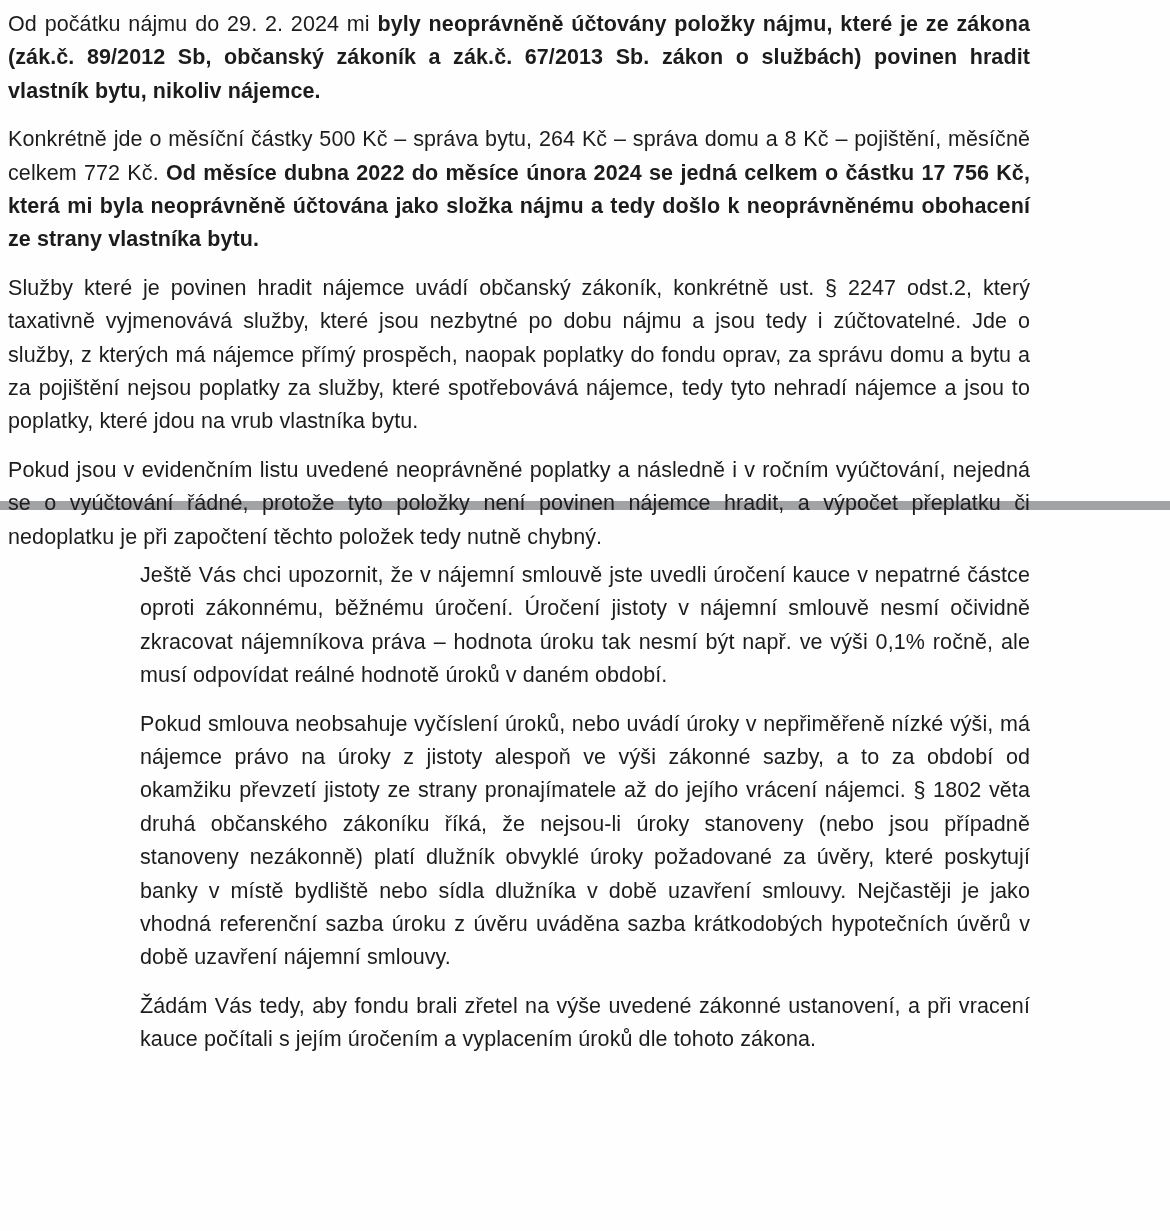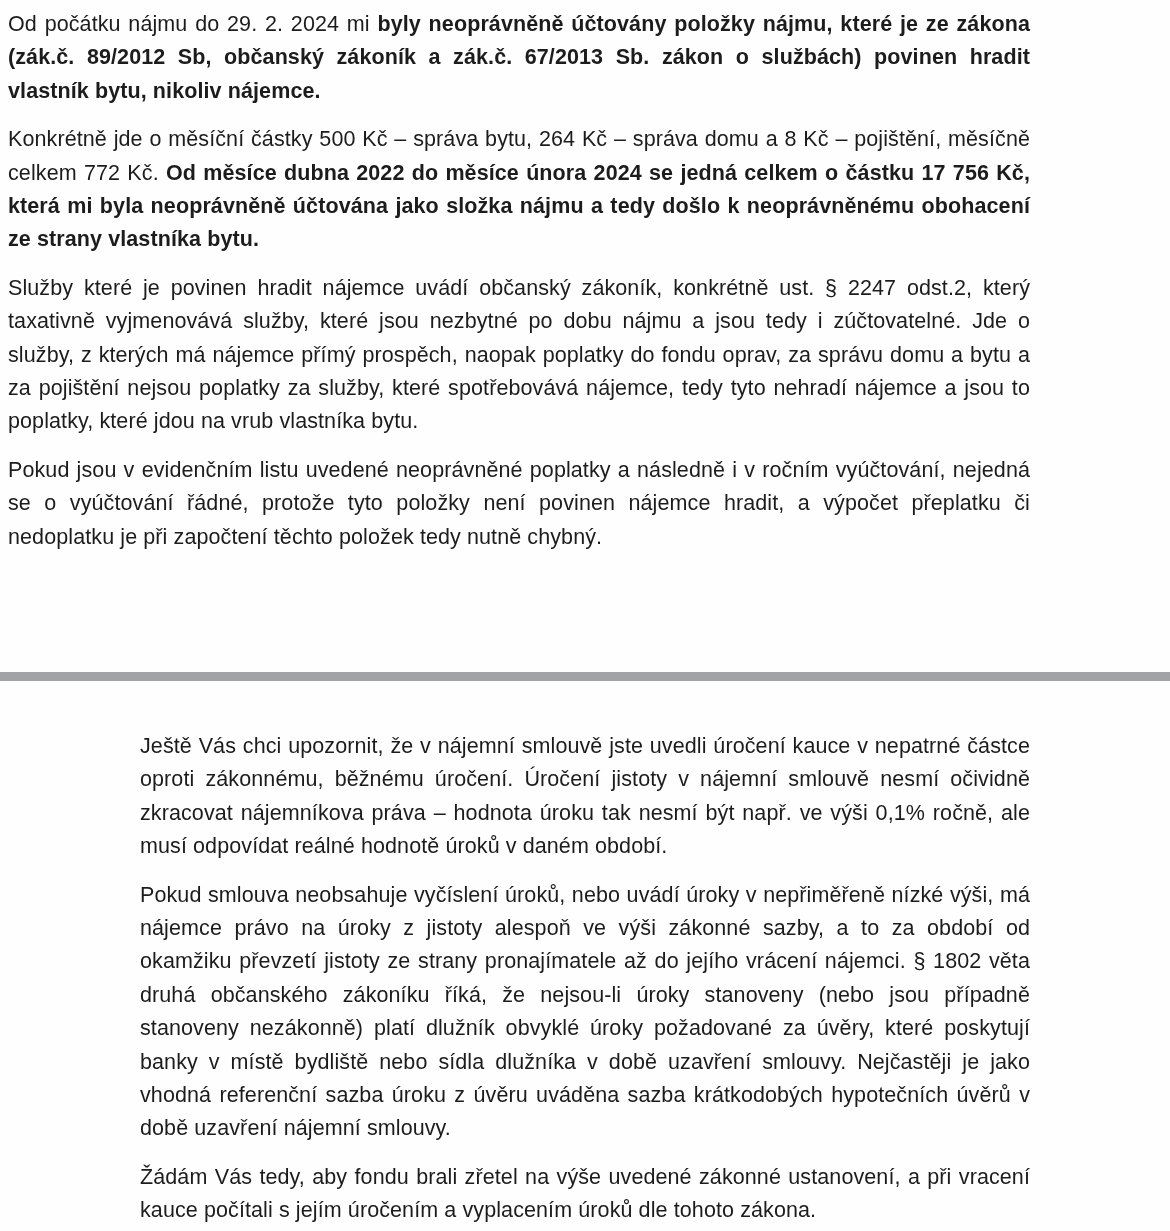--- a/index.html
+++ b/index.html
@@ -16,21 +16,21 @@
     font-family: "Liberation Sans", "DejaVu Sans", sans-serif;
   }
   .page {
     box-sizing: border-box;
     width: 1170px;
     padding-left: 140px;
     padding-right: 140px;
     background: var(--page-bg, #fefefe);
   }
   .page-1 {
-    height: 672px;
+    height: 501px;
     padding-top: 8px;
     padding-left: 8px;
   }
   .page-2 {
     height: 444px;
     padding-top: 18px;
     margin-top: 31px;
   }
   .page-separator {
     width: 1170px;

